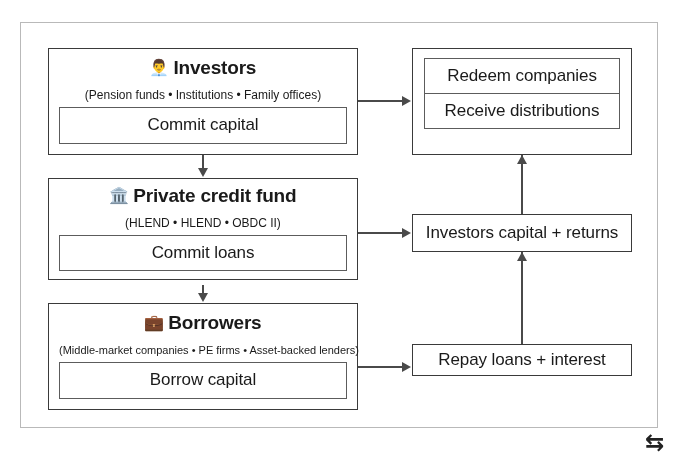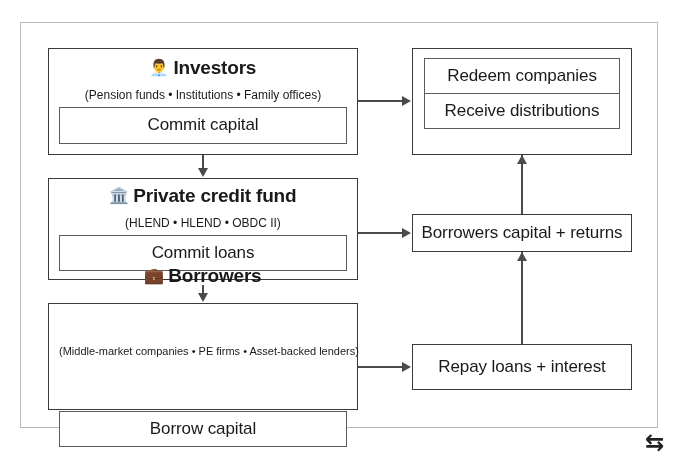--- a/index.html
+++ b/index.html
@@ -161,36 +161,36 @@
   </div>
 
   <div class="node actor-node" style="left:27px; top:155px; width:310px; height:102px;">
     <div class="actor-title">
       <span class="emoji">🏛️</span><span>Private credit fund</span>
     </div>
     <div class="actor-sub">(HLEND • HLEND • OBDC II)</div>
     <div class="actor-action">Commit loans</div>
   </div>
 
-  <div class="node actor-node" style="left:27px; top:280px; width:310px; height:107px;gap:48px;">
+  <div class="node actor-node" style="left:27px; top:280px; width:310px; height:107px;">
     <div class="actor-title">
       <span class="emoji">💼</span><span>Borrowers</span>
     </div>
     <div class="actor-sub" style="font-size:11px;">(Middle-market companies • PE firms • Asset-backed lenders)</div>
     <div class="actor-action">Borrow capital</div>
   </div>
 
   <div class="node stack-node" style="left:391px; top:25px; width:220px; height:107px;">
     <div class="stack-cell">Redeem companies</div>
     <div class="stack-cell">Receive distributions</div>
   </div>
 
-  <div class="node flow-node" style="left:391px; top:191px; width:220px; height:38px;">Borrowers capital + returns</div>
-
-  <div class="node flow-node" style="left:391px; top:321px; width:220px; height:46px;">Repay loans + interest</div>
+  <div class="node flow-node" style="left:391px; top:191px; width:220px; height:38px;">Investors capital + returns</div>
+
+  <div class="node flow-node" style="left:391px; top:321px; width:220px; height:32px;">Repay loans + interest</div>
 
   <div class="conn conn-h" style="left:337px; top:77px; width:45px;"></div>
   <div class="arrow arrow-right" style="left:381px; top:73px;"></div>
 
   <div class="conn conn-v" style="left:181px; top:132px; height:14px;"></div>
   <div class="arrow arrow-down" style="left:177px; top:145px;"></div>
 
   <div class="conn conn-h" style="left:337px; top:209px; width:45px;"></div>
   <div class="arrow arrow-right" style="left:381px; top:205px;"></div>
 

